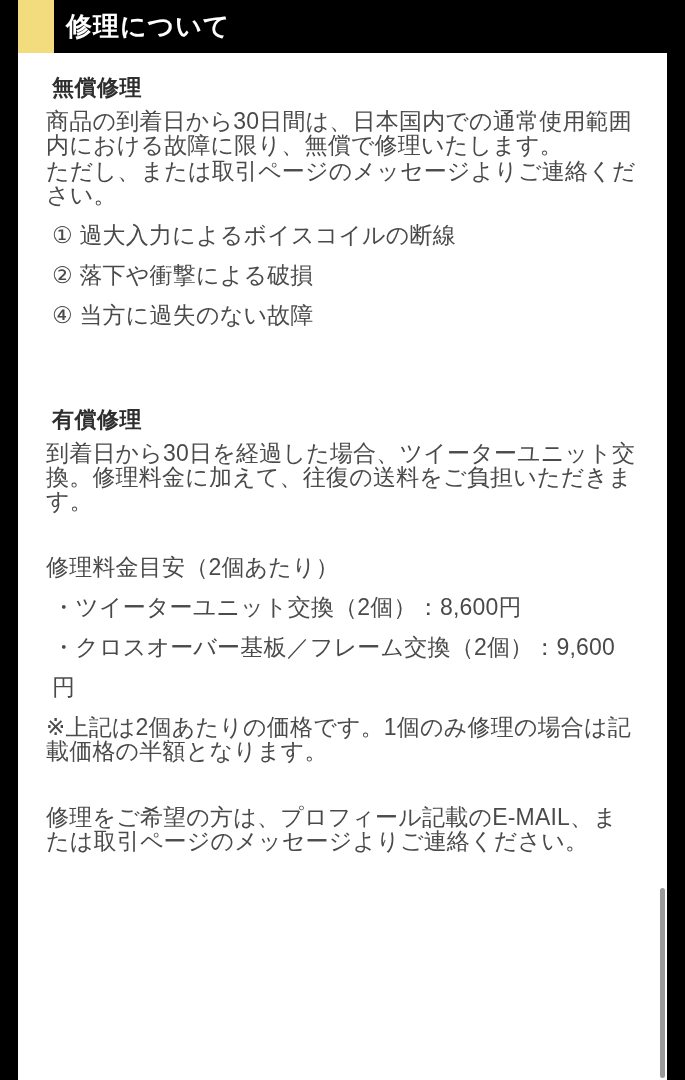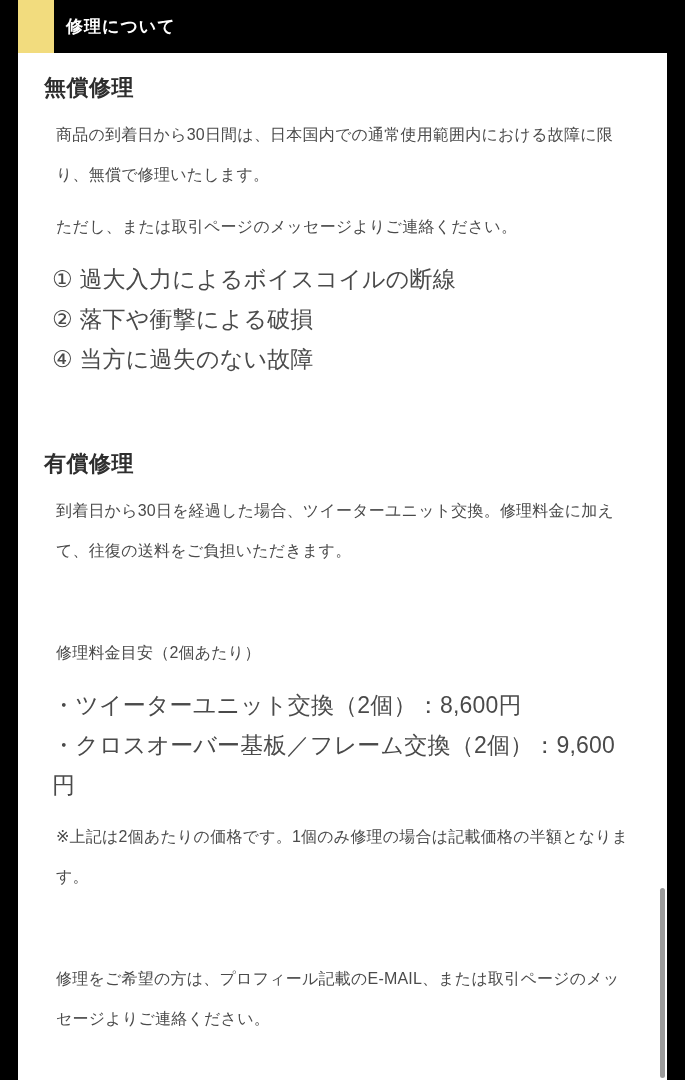--- a/index.html
+++ b/index.html
@@ -42,41 +42,41 @@
     left: 0;
     top: 0;
     width: 36px;
     height: 53px;
     background: #f2dc7e;
   }
   .header-title {
     position: relative;
     margin-left: 48px;
     color: #ffffff;
-    font-size: 17px;
+    font-size: 26px;
     font-weight: bold;
     letter-spacing: 1px;
     line-height: 53px;
   }
   .content {
     padding: 20px 26px 0 26px;
     color: #3a3a3a;
   }
   .sec-title {
     font-size: 22px;
     font-weight: bold;
     color: #2e2e2e;
-    margin: 0 0 6px 0;
+    margin: 0 0 6px 8px;
     letter-spacing: 0.5px;
   }
   .para {
-    font-size: 16px;
-    line-height: 40px;
+    font-size: 23px;
+    line-height: 24px;
     color: #4a4a4a;
-    margin: 12px;
+    margin: 2px;
     letter-spacing: 0.2px;
   }
   .list {
     list-style: none;
     margin: 8px;
     padding: 0;
   }
   .list li {
     font-size: 23px;
     line-height: 40px;

